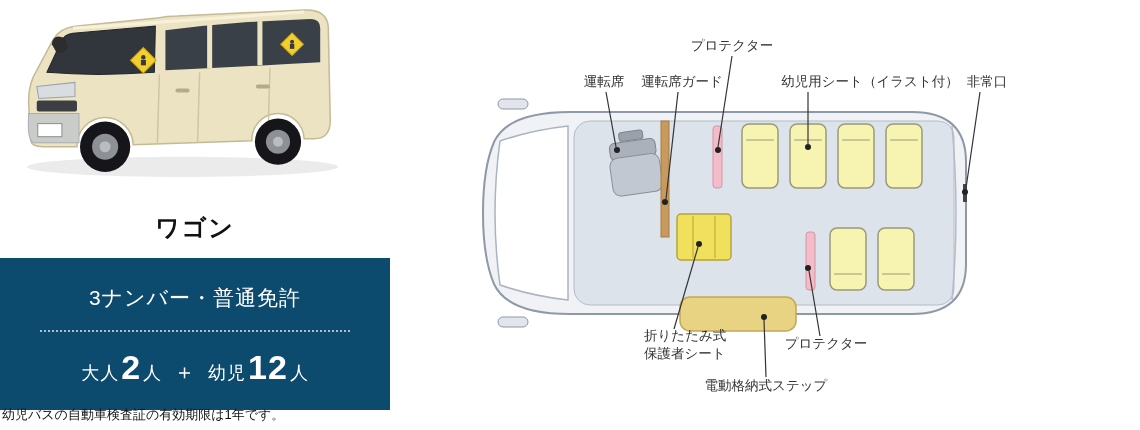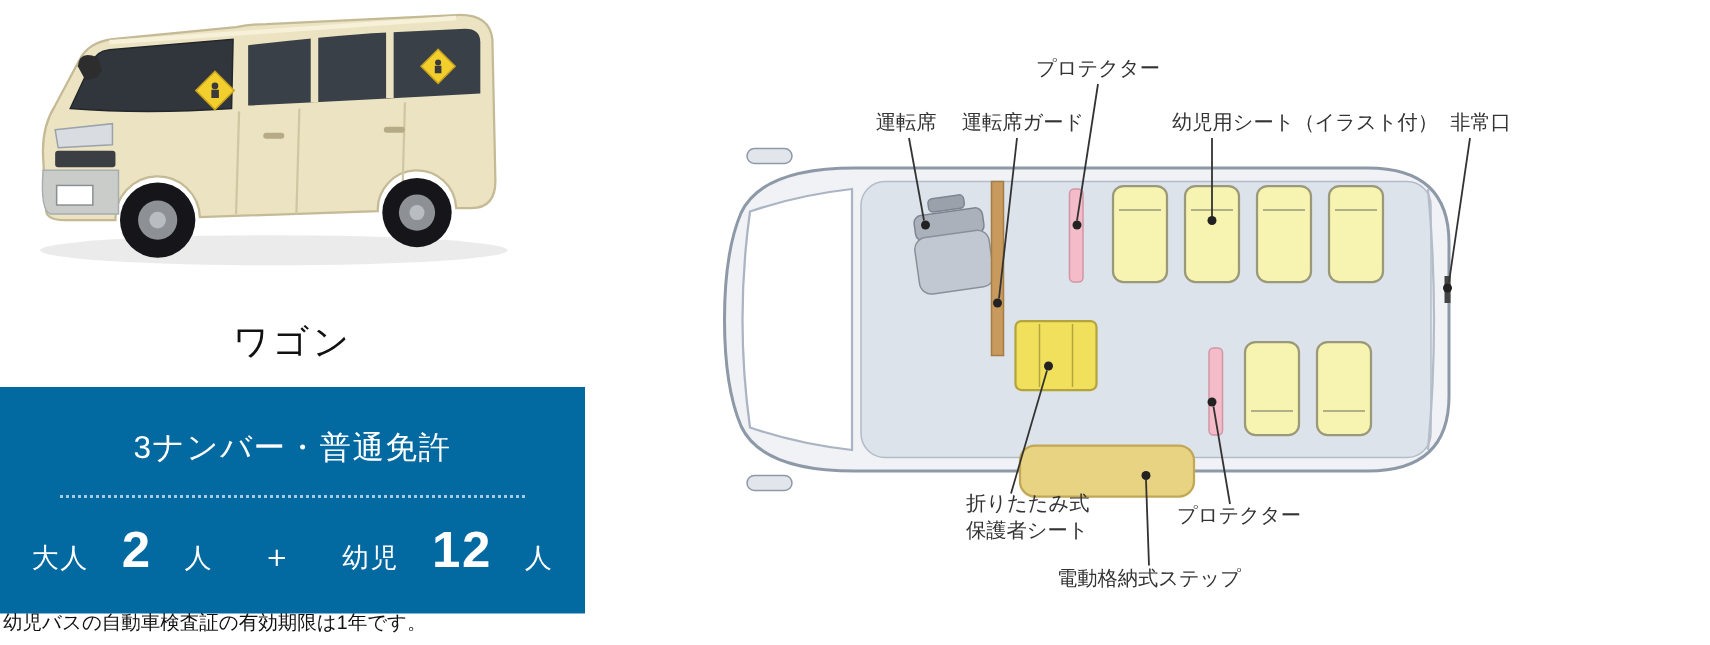--- a/index.html
+++ b/index.html
@@ -4,35 +4,35 @@
 <style>
   html,body{margin:0;padding:0;background:#fff;}
   .stage{
     position:relative;width:1140px;height:430px;overflow:hidden;background:#fff;
     font-family:"Liberation Sans","DejaVu Sans",sans-serif;color:#222;
   }
   
   .photo-wrap{position:absolute;left:6px;top:0;width:348px;height:196px;}
   .spec-card{position:absolute;left:0;top:197px;width:390px;}
   .card-title{
-    text-align:center;font-size:24px;font-weight:normal;color:#111;
+    text-align:center;font-size:24px;font-weight:bold;color:#111;
     padding:15px 0 14px 0;letter-spacing:2px;
   }
   .card-blue{
-    background:#0369a1;color:#fff;text-align:center;
+    background:#0c4a6e;color:#fff;text-align:center;
     padding:20px 0 24px 0;
   }
   .card-license{font-size:21px;letter-spacing:1px;padding:6px 0 18px 0;}
   .card-dotted{
     border-top:2px dotted rgba(255,255,255,0.65);
     width:310px;margin:0 auto;height:0;
   }
   .card-capacity{
     padding-top:18px;font-size:18px;letter-spacing:1px;
-    display:flex;justify-content:center;align-items:baseline;gap:20px;
+    display:flex;justify-content:center;align-items:baseline;gap:0;
   }
   .card-capacity .num{font-size:34px;font-weight:bold;line-height:1;margin:0 2px;}
   .card-capacity .plus{font-size:21px;margin:0 12px;}
   .note{
     position:absolute;left:2px;top:406px;width:388px;
     font-size:13px;font-weight:normal;color:#111;letter-spacing:0;
   }
   
   .diagram-wrap{position:absolute;left:420px;top:0;width:720px;height:317px;}
   .diagram-wrap svg text{

